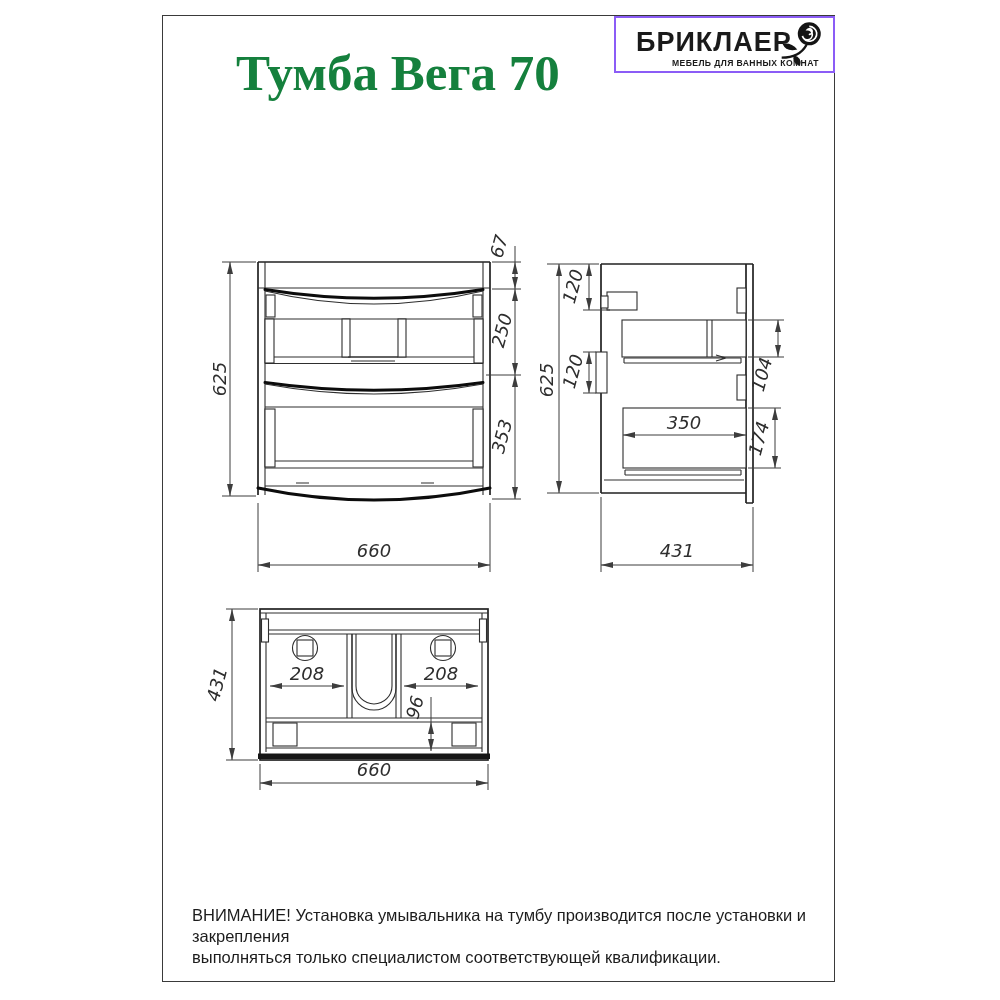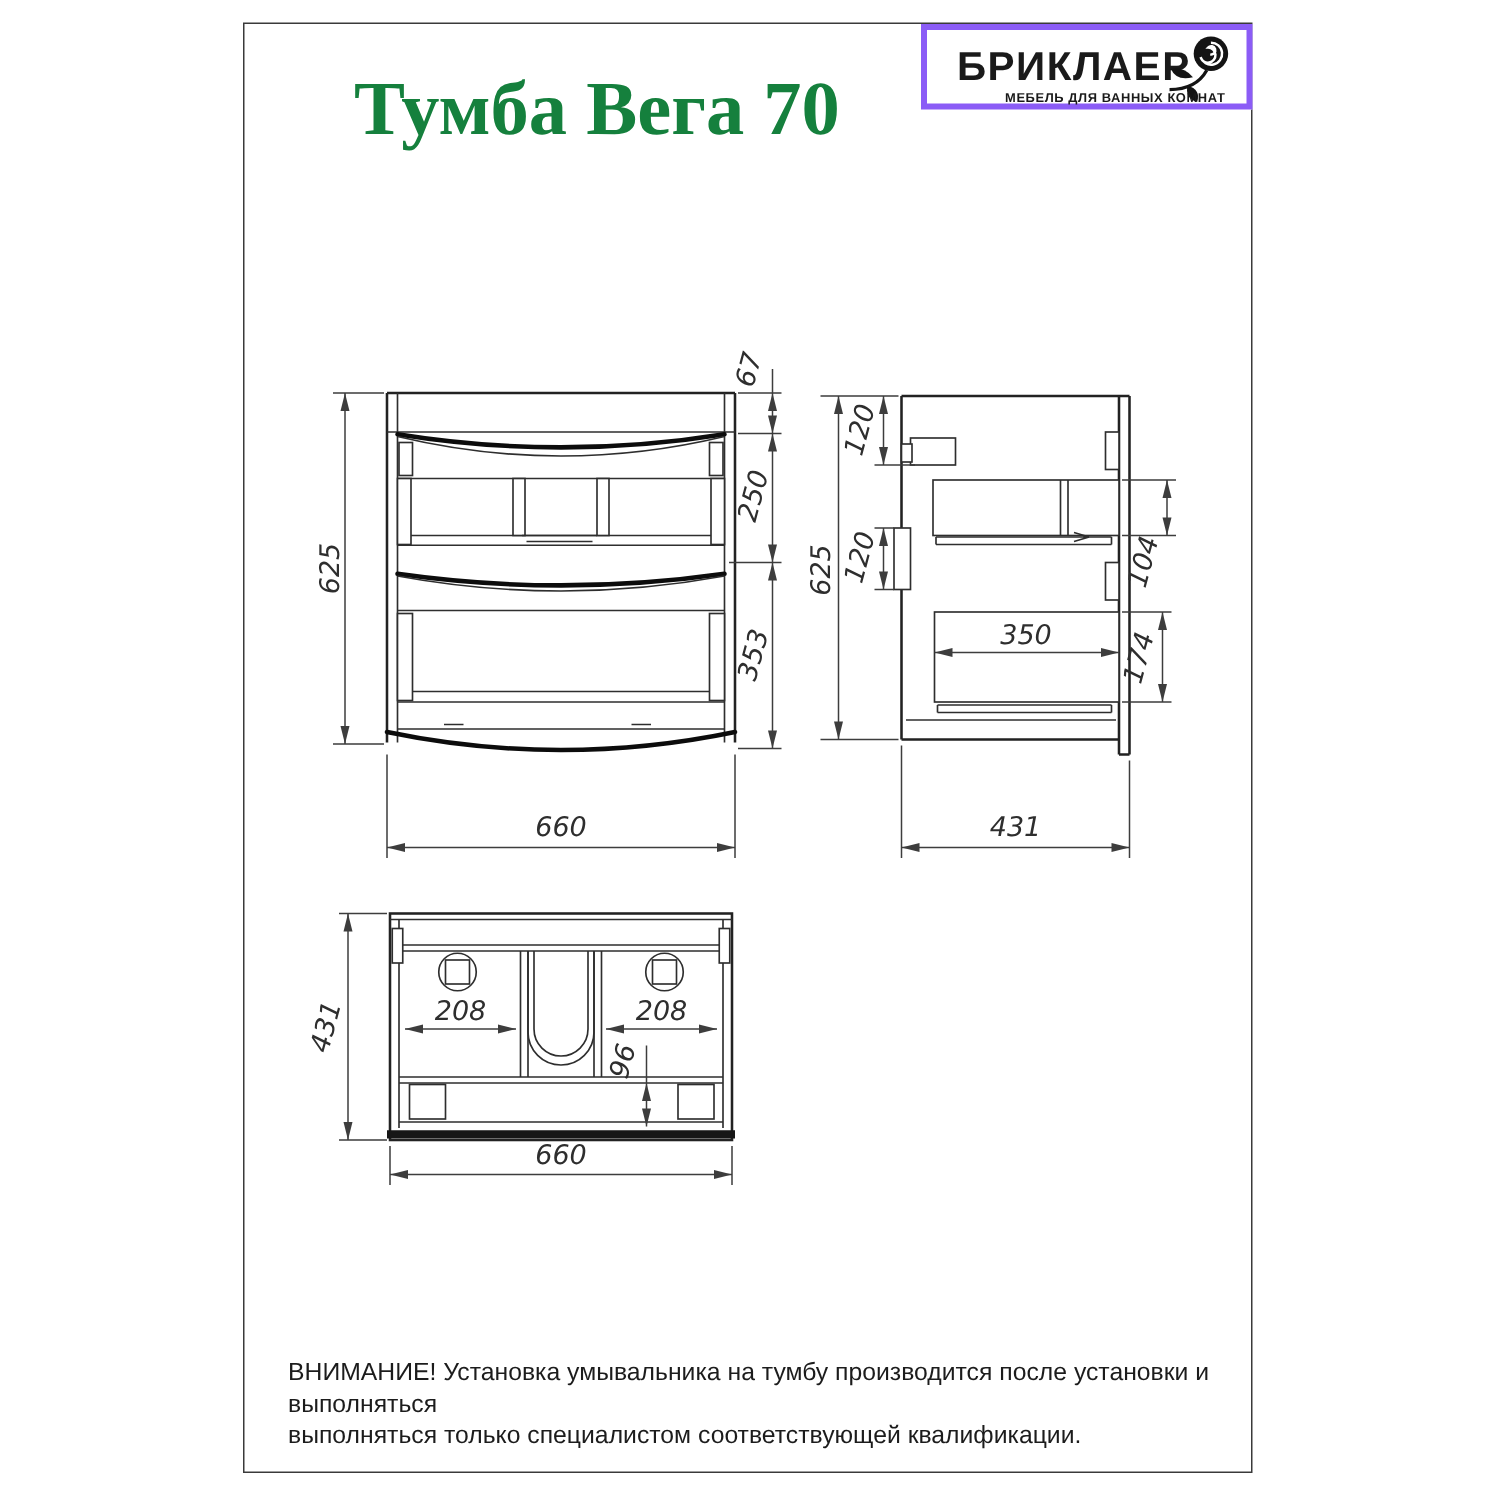--- a/index.html
+++ b/index.html
@@ -3,21 +3,21 @@
 <meta charset="utf-8">
 <style>
   html,body{margin:0;padding:0;background:#fff;}
   .canvas{position:relative;width:1000px;height:1000px;background:#fff;overflow:hidden;
           font-family:"Liberation Sans",sans-serif;}
   .frame{position:absolute;left:162px;top:15px;width:673px;height:967px;
          border:1.6px solid #3a3a3a;background:#fff;box-sizing:border-box;}
   .title{position:absolute;left:236px;top:44px;font-family:"Liberation Serif",serif;
          font-weight:bold;font-size:51px;color:#15803d;white-space:nowrap;}
   .logo-box{position:absolute;left:614px;top:16px;width:221px;height:57px;
-            border:4px solid #8b5cf6;background:#fff;box-sizing:border-box;}
+            border:2px solid #8b5cf6;background:#fff;box-sizing:border-box;}
   .logo-brand{position:absolute;left:20px;top:9px;font-size:27px;font-weight:bold;
               letter-spacing:1px;color:#1a1a1a;white-space:nowrap;}
   .logo-tagline{position:absolute;right:14px;top:40px;font-size:8.6px;font-weight:bold;
                 letter-spacing:.4px;color:#1a1a1a;white-space:nowrap;}
   .rose{position:absolute;right:4px;top:2px;width:56px;height:46px;}
   .warning{position:absolute;left:192px;top:905px;width:640px;font-size:16.5px;
            line-height:21px;color:#1c1c1c;}
   svg.draw{position:absolute;left:0;top:0;width:1000px;height:1000px;}
   .ln{stroke:#2e2e2e;stroke-width:1.1;fill:none;}
   .ln2{stroke:#222;stroke-width:1.7;fill:none;}
@@ -173,16 +173,16 @@
       <line class="dim" x1="431" y1="722" x2="431" y2="751" marker-start="url(#arr)" marker-end="url(#arr)"></line>
       <text class="dimtxt" transform="rotate(-75 421 709)" x="421" y="709">96</text>
 
       <path class="dim" d="M260 764 V790 M488 764 V790"></path>
       <line class="dim" x1="260" y1="783" x2="488" y2="783" marker-start="url(#arr)" marker-end="url(#arr)"></line>
       <text class="dimtxt" x="374" y="776">660</text>
     </g>
   </svg>
 
   <div class="warning">
-    <div>ВНИМАНИЕ! Установка умывальника на тумбу производится после установки и выполняться</div>
+    <div>ВНИМАНИЕ! Установка умывальника на тумбу производится после установки и закрепления</div>
     <div>выполняться только специалистом соответствующей квалификации.</div>
   </div>
 </div>
 
 </body></html>

